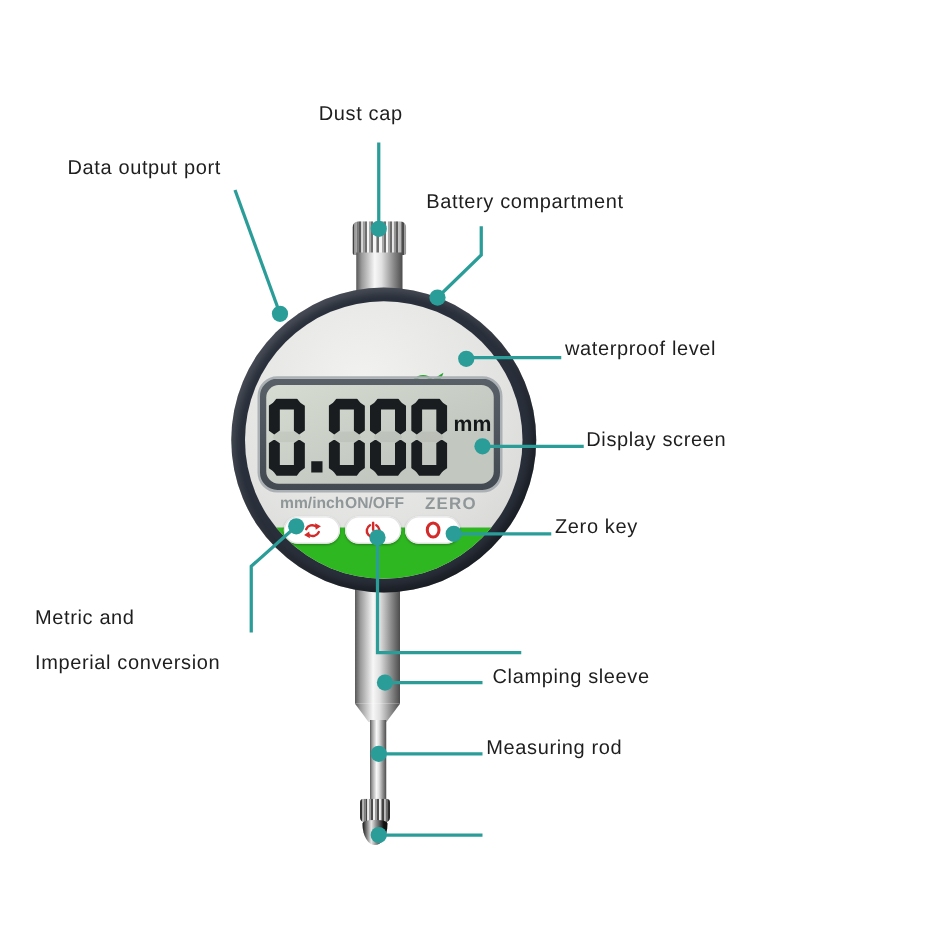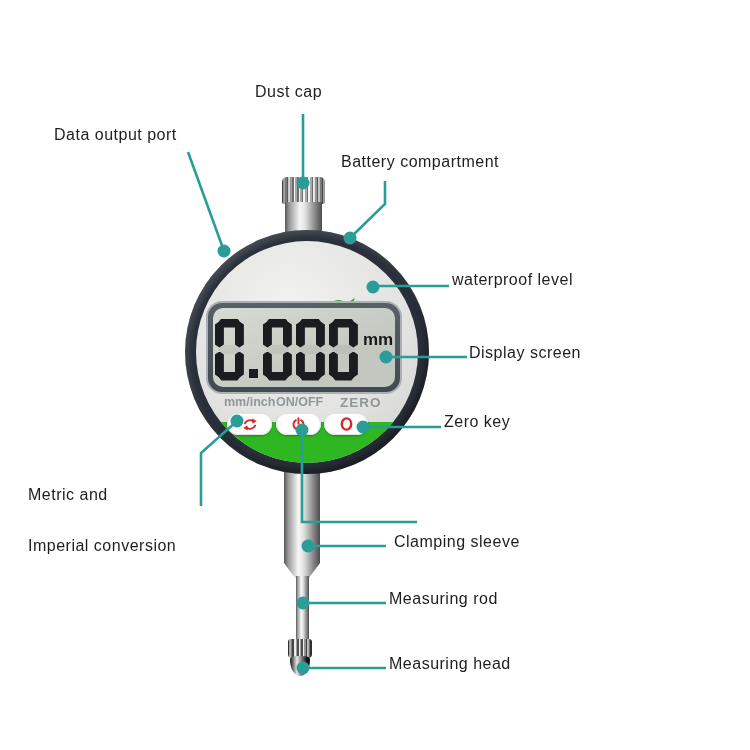--- a/index.html
+++ b/index.html
@@ -2,21 +2,21 @@
 <html style="--teal: #2a9d98; --green: #2fb722; --ipgreen: #27a52f; --red: #d42a2a; --ring: #2a303b; --face_light: #f2f2f0; --lcd_bg: #ccd1c8; --label_text: #1e1e1e;"><head>
 <meta charset="utf-8">
 <style>
   html,body{margin:0;padding:0;background:#fff;}
   .canvas{position:relative;width:750px;height:750px;background:#fff;overflow:hidden;
           font-family:"Liberation Sans",sans-serif;}
 
   
   .callout-label{position:absolute;font-size:16px;letter-spacing:.5px;color:var(--label_text,#1e1e1e);
                  white-space:nowrap;z-index:6;}
-  .callout-label .line2{display:block;margin-top:15px;}
+  .callout-label .line2{display:block;}
 
   
   .lines{position:absolute;left:0;top:0;z-index:5;pointer-events:none;}
   .lines polyline{fill:none;stroke:var(--teal,#2a9d98);stroke-width:2.6;}
   .lines circle{fill:var(--teal,#2a9d98);}
 
   
   .metal{background:linear-gradient(90deg,#585858 0%,#9a9a9a 12%,#f7f7f7 40%,#e0e0e0 55%,#8c8c8c 80%,#4c4c4c 100%);}
   .dust-cap-knurl{position:absolute;left:282px;top:177px;width:43px;height:27px;z-index:1;
     border-radius:5px 5px 2px 2px;
@@ -212,15 +212,14 @@
   <div class="callout-label" style="left:341px;top:153px;">Battery compartment</div>
   <div class="callout-label" style="left:452px;top:271px;">waterproof level</div>
   <div class="callout-label" style="left:469px;top:344px;">Display screen</div>
   <div class="callout-label" style="left:444px;top:413px;">Zero key</div>
   <div class="callout-label" style="left:28px;top:477px;line-height:36px;">
     <span>Metric and</span>
     <span class="line2">Imperial conversion</span>
   </div>
   <div class="callout-label" style="left:394px;top:533px;">Clamping sleeve</div>
   <div class="callout-label" style="left:389px;top:590px;">Measuring rod</div>
-  <div class="callout-label" style="left:389px;top:655px;">Measuring head</div>
 
 </div>
 
 </body></html>

